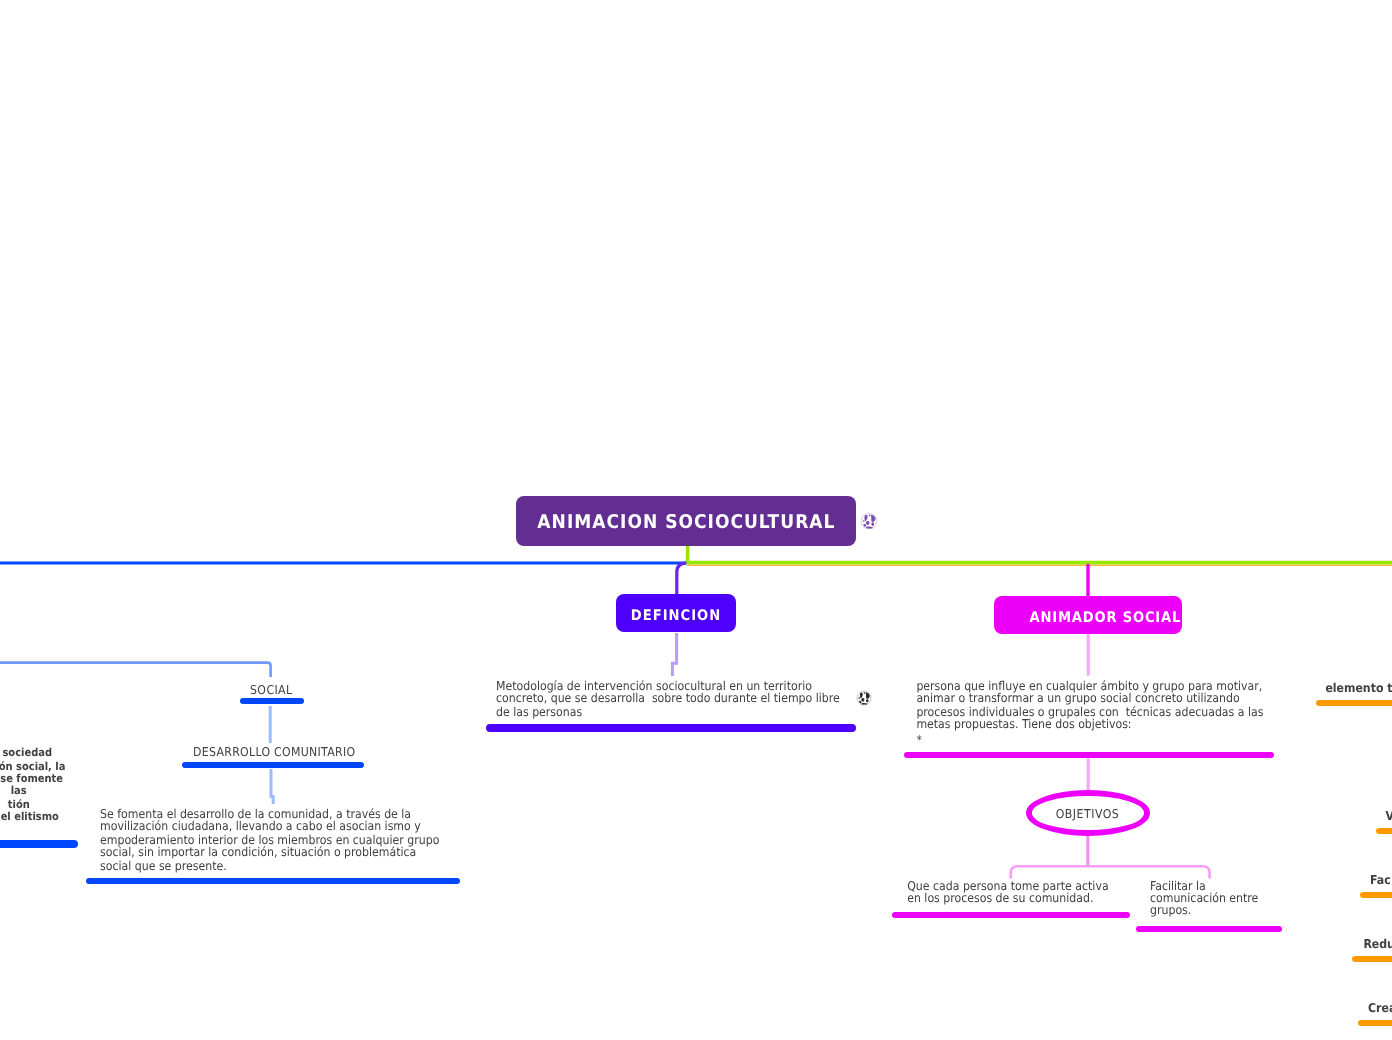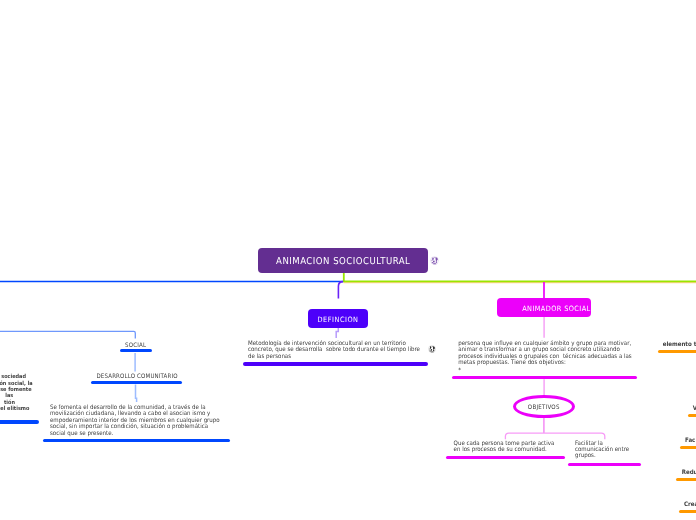--- a/index.html
+++ b/index.html
@@ -4,21 +4,21 @@
 <title>Mind Map</title>
 <style>
   html,body{margin:0;padding:0;}
   body{width:696px;height:520px;background:#ffffff;overflow:hidden;
        font-family:"DejaVu Sans","Liberation Sans",sans-serif;font-stretch:condensed;
        position:relative;-webkit-font-smoothing:antialiased;text-rendering:geometricPrecision;}
   *{-webkit-font-smoothing:antialiased;}
   #canvas{position:absolute;left:0;top:0;width:696px;height:520px;overflow:hidden;}
   svg.lines{position:absolute;left:0;top:0;width:696px;height:520px;}
   .pill{position:absolute;border-radius:4px;display:flex;align-items:center;
-        justify-content:center;color:#fff;font-weight:normal;white-space:nowrap;}
+        justify-content:center;color:#fff;font-weight:bold;white-space:nowrap;}
   .ellipse{position:absolute;border-radius:50%;display:flex;align-items:center;
         justify-content:center;background:#fff;box-sizing:border-box;}
   .txt{position:absolute;color:#414141;}
   .bar{position:absolute;border-radius:2px;}
   .globe{position:absolute;display:block;line-height:0;}
   .globe svg{display:block;}
 </style>
 </head>
 <body>
 
@@ -127,21 +127,21 @@
   <div class="txt cr" id="cr3">Redu</div>
   <div class="bar" id="cr3-bar"></div>
   <div class="txt cr" id="cr4">Crea</div>
   <div class="bar" id="cr4-bar"></div>
 </div>
 
 <style>
 #root-pill{left:258.3px;top:247.8px;width:169.8px;height:25.4px;background:#632e91;padding-top:1.6px;box-sizing:border-box;
   font-size:9.5px;letter-spacing:.5px;font-stretch:condensed;}
 #root-globe{left:430px;top:256px;width:9px;height:9px;}
-#def-pill{left:307.7px;top:309px;width:60.7px;height:19.1px;background:#4d00fa;padding-top:1.6px;box-sizing:border-box;
+#def-pill{left:307.7px;top:297px;width:60.7px;height:19.1px;background:#4d00fa;padding-top:1.6px;box-sizing:border-box;
   font-size:7.3px;letter-spacing:.5px;font-stretch:condensed;}
 #def-body{left:248px;top:341px;width:175px;font-size:6.1px;line-height:6.45px;white-space:pre-wrap;}
 #def-globe{left:428px;top:345px;width:8px;height:8px;}
 #def-bar{left:242.6px;top:361.8px;width:185.6px;height:4px;background:#4d00fa;}
 #anim-pill{left:497.4px;top:298.3px;width:93.2px;height:18.5px;background:#ec00fa;padding-top:1.6px;box-sizing:border-box;
   font-size:7.3px;letter-spacing:.4px;font-stretch:condensed;justify-content:flex-end;}
 #anim-body{left:458.2px;top:341px;width:178px;font-size:6.1px;line-height:6.45px;white-space:pre-wrap;}
 #anim-bullet{left:458.2px;top:367.5px;font-size:6.1px;line-height:6.5px;}
 #anim-bar{left:451.5px;top:375.5px;width:185.8px;height:3.3px;background:#ec00fa;}
 #obj-ellipse{left:512.6px;top:395.2px;width:62.3px;height:22.9px;border:3.1px solid #ec00fa;

